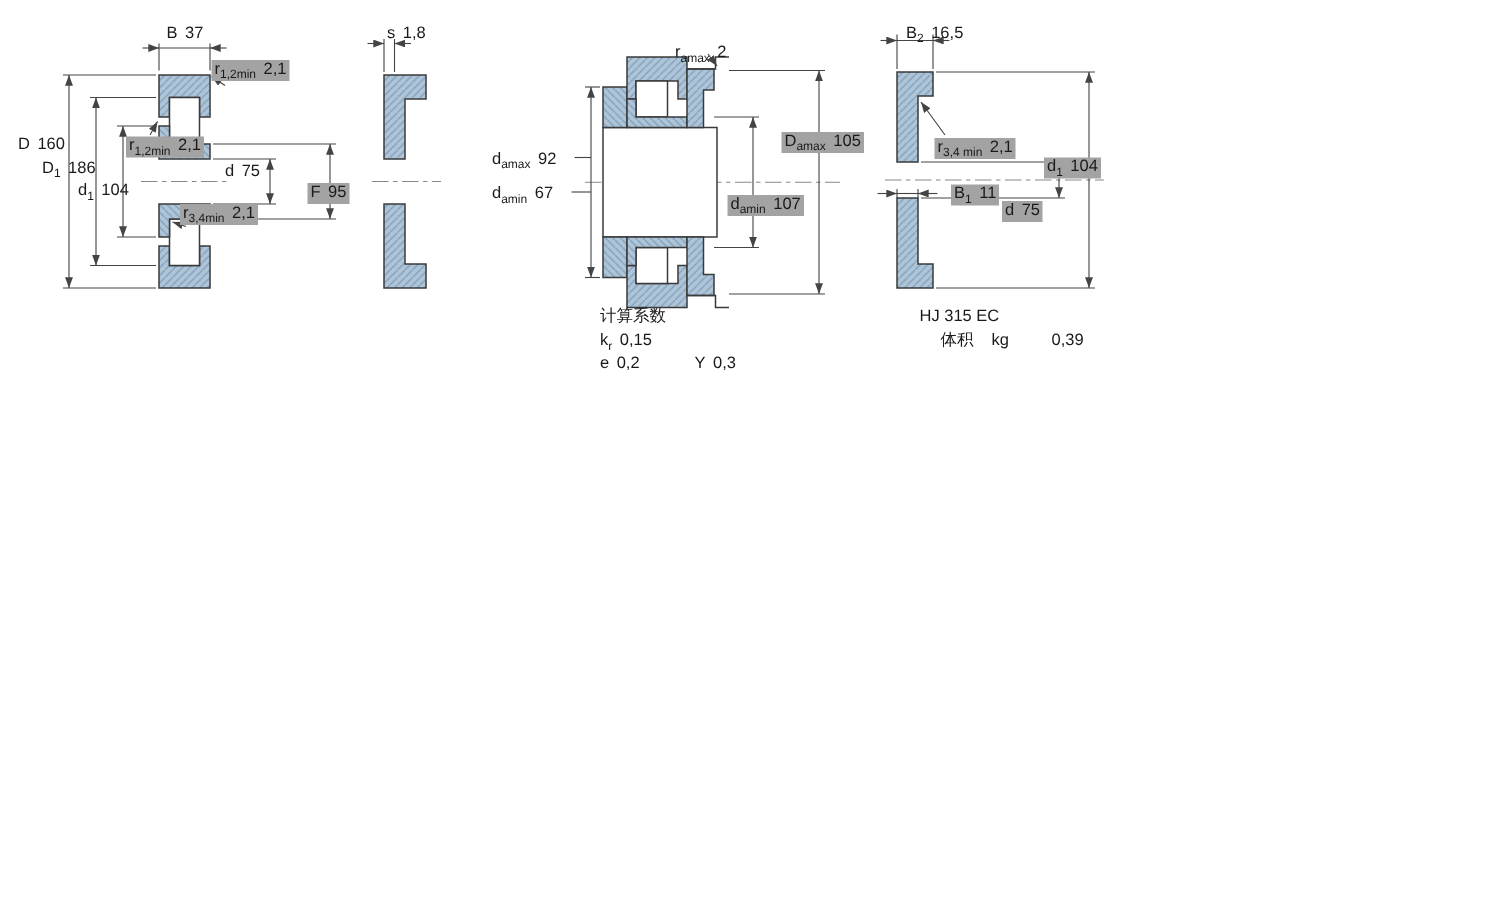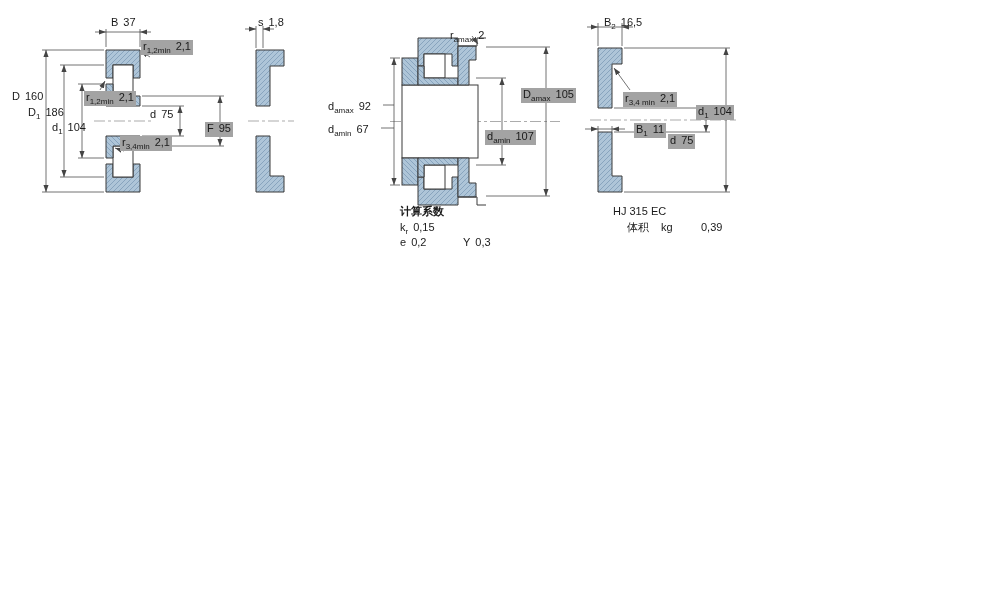--- a/index.html
+++ b/index.html
@@ -4,21 +4,21 @@
 <style>
   *{margin:0;padding:0;box-sizing:border-box}
   html,body{background:#fff}
   .page{position:relative;width:944px;height:600px;background:#fff;overflow:hidden;
         font-family:"Liberation Sans",sans-serif;color:#1a1a1a}
   .page svg{position:absolute;left:0;top:0}
   .lbl{position:absolute;font-size:11px;line-height:1.15;white-space:nowrap;color:#1a1a1a}
   .lbl sub{font-size:8px;line-height:1}
   .val{margin-left:5px}
   .bg{background:#a3a3a3;padding:0 2px}
-  .bold{font-weight:bold}
+  .bold{font-weight:normal}
   .sec{fill:url(#hA);stroke:#3a3a3a;stroke-width:1}
   .secB{fill:url(#hB);stroke:#3a3a3a;stroke-width:1}
   .roller{fill:#ffffff;stroke:#3a3a3a;stroke-width:1}
   .wht{fill:#ffffff;stroke:#3a3a3a;stroke-width:1}
   .out{fill:none;stroke:#3a3a3a;stroke-width:1}
   .dim{fill:none;stroke:#444444;stroke-width:0.75}
   .cl{fill:none;stroke:#888888;stroke-width:0.7;stroke-dasharray:11 3 3 3}
 </style>
 </head>
 <body>

